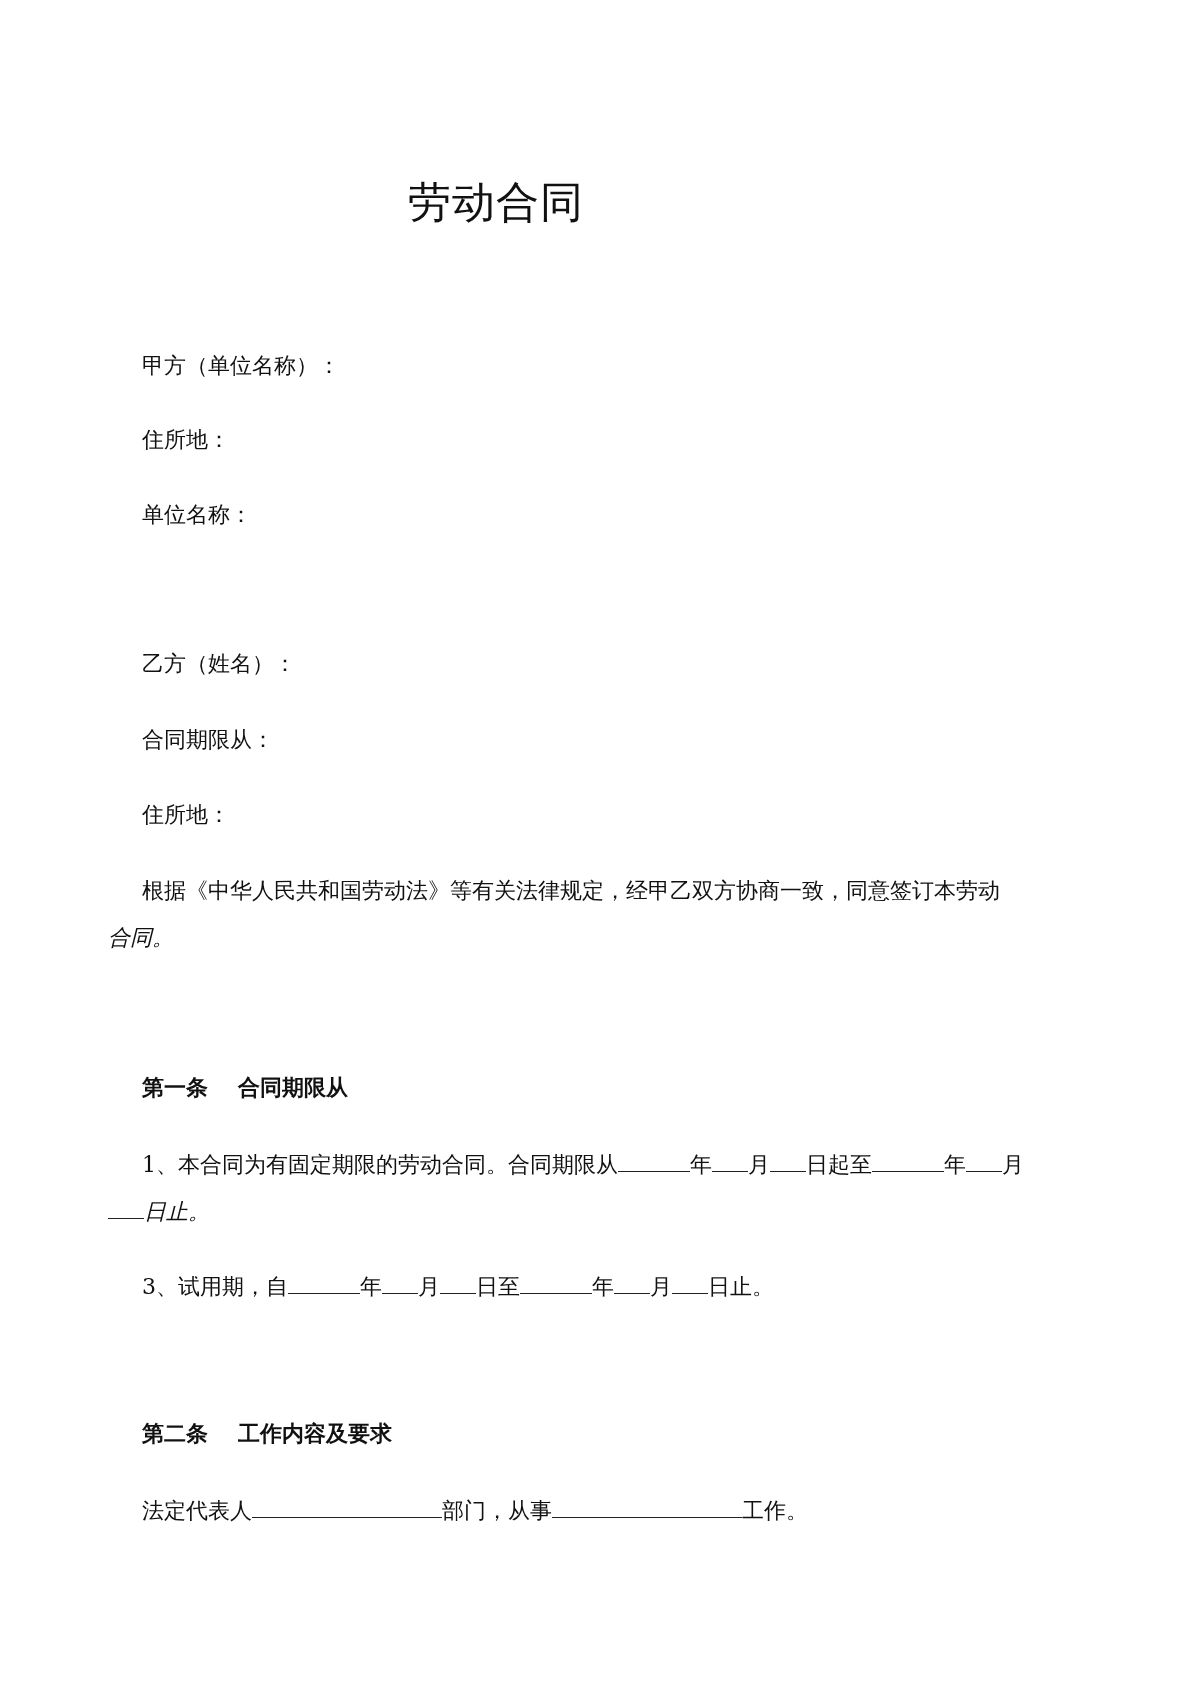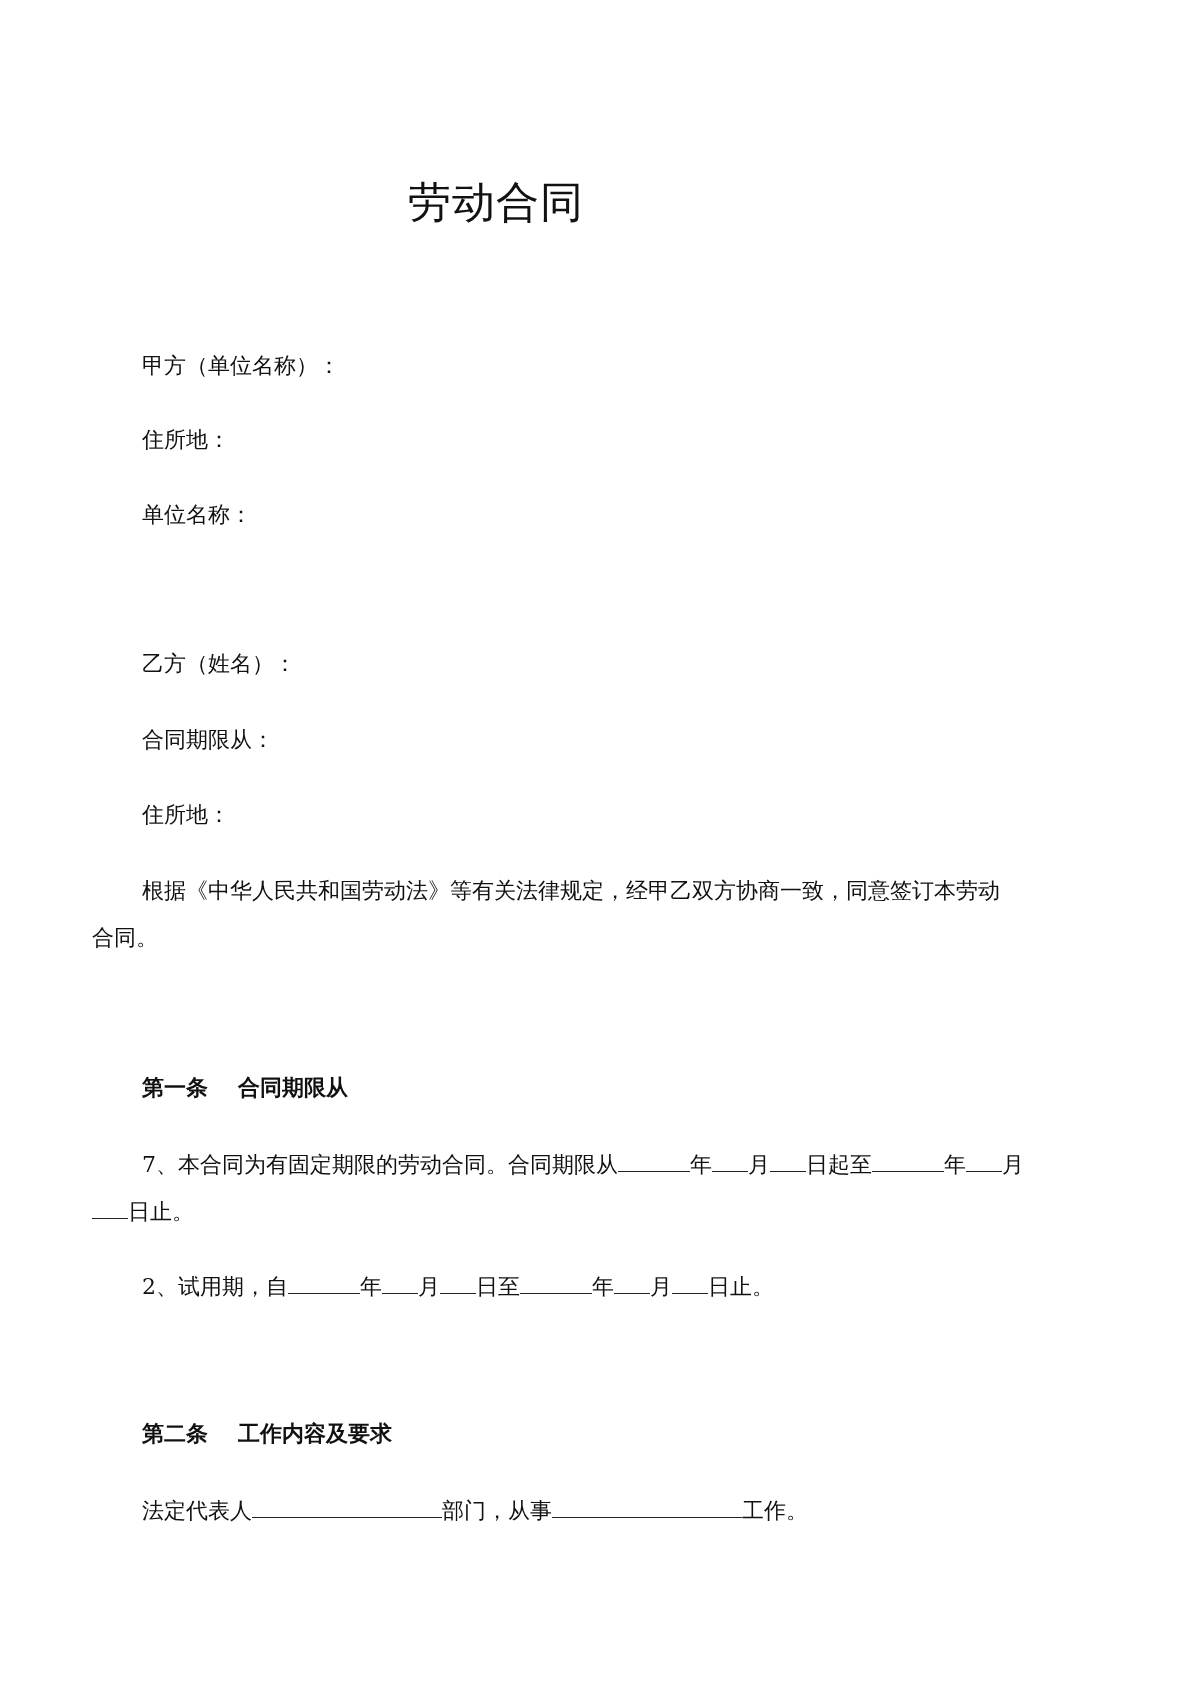--- a/index.html
+++ b/index.html
@@ -2,21 +2,21 @@
 <html><head>
 <meta charset="utf-8">
 <style>
   html, body { margin:0; padding:0; background:#ffffff; }
   body { width:1190px; height:1683px; position:relative; overflow:hidden;
          font-family: "DejaVu Serif", "Liberation Serif", serif; color:#111; }
   .title { position:absolute; left:0; width:992px; top:176px; text-align:center;
            font-size:43px; line-height:52px; letter-spacing:1px; }
   .line { position:absolute; font-size:22px; line-height:28px; white-space:nowrap; }
   .ind { left:142px; }
-  .cont { left:92px; }
+  .cont { left:108px;font-style:italic; }
   .bold { font-weight:bold; }
   .gap { display:inline-block; width:30px; }
   .blank { display:inline-block; border-bottom:1px solid #222; height:22px; vertical-align:baseline; }
   .b6 { width:72px; }
   .b3 { width:36px; }
   .b16 { width:190px; }
 </style>
 </head>
 <body>
 
@@ -31,28 +31,28 @@
 <div class="line ind" style="top:801px">住所地：</div>
 
 <div class="line ind" style="top:877px">根据《中华人民共和国劳动法》等有关法律规定，经甲乙双方协商一致，同意签订本劳动</div>
 <div class="line cont" style="top:924px">合同。</div>
 
 <div class="line ind bold" style="top:1073px">
   <span>第一条</span><span class="gap"></span><span>合同期限从</span>
 </div>
 
 <div class="line ind" style="top:1149px">
-  <span>7、本合同为有固定期限的劳动合同。合同期限从</span><span class="blank b6"></span><span>年</span><span class="blank b3"></span><span>月</span><span class="blank b3"></span><span>日起至</span><span class="blank b6"></span><span>年</span><span class="blank b3"></span><span>月</span>
+  <span>1、本合同为有固定期限的劳动合同。合同期限从</span><span class="blank b6"></span><span>年</span><span class="blank b3"></span><span>月</span><span class="blank b3"></span><span>日起至</span><span class="blank b6"></span><span>年</span><span class="blank b3"></span><span>月</span>
 </div>
 <div class="line cont" style="top:1196px">
   <span class="blank b3"></span><span>日止。</span>
 </div>
 
 <div class="line ind" style="top:1271px">
-  <span>2、试用期，自</span><span class="blank b6"></span><span>年</span><span class="blank b3"></span><span>月</span><span class="blank b3"></span><span>日至</span><span class="blank b6"></span><span>年</span><span class="blank b3"></span><span>月</span><span class="blank b3"></span><span>日止。</span>
+  <span>3、试用期，自</span><span class="blank b6"></span><span>年</span><span class="blank b3"></span><span>月</span><span class="blank b3"></span><span>日至</span><span class="blank b6"></span><span>年</span><span class="blank b3"></span><span>月</span><span class="blank b3"></span><span>日止。</span>
 </div>
 
 <div class="line ind bold" style="top:1419px">
   <span>第二条</span><span class="gap"></span><span>工作内容及要求</span>
 </div>
 
 <div class="line ind" style="top:1495px">
   <span>法定代表人</span><span class="blank b16"></span><span>部门，从事</span><span class="blank b16"></span><span>工作。</span>
 </div>
 

